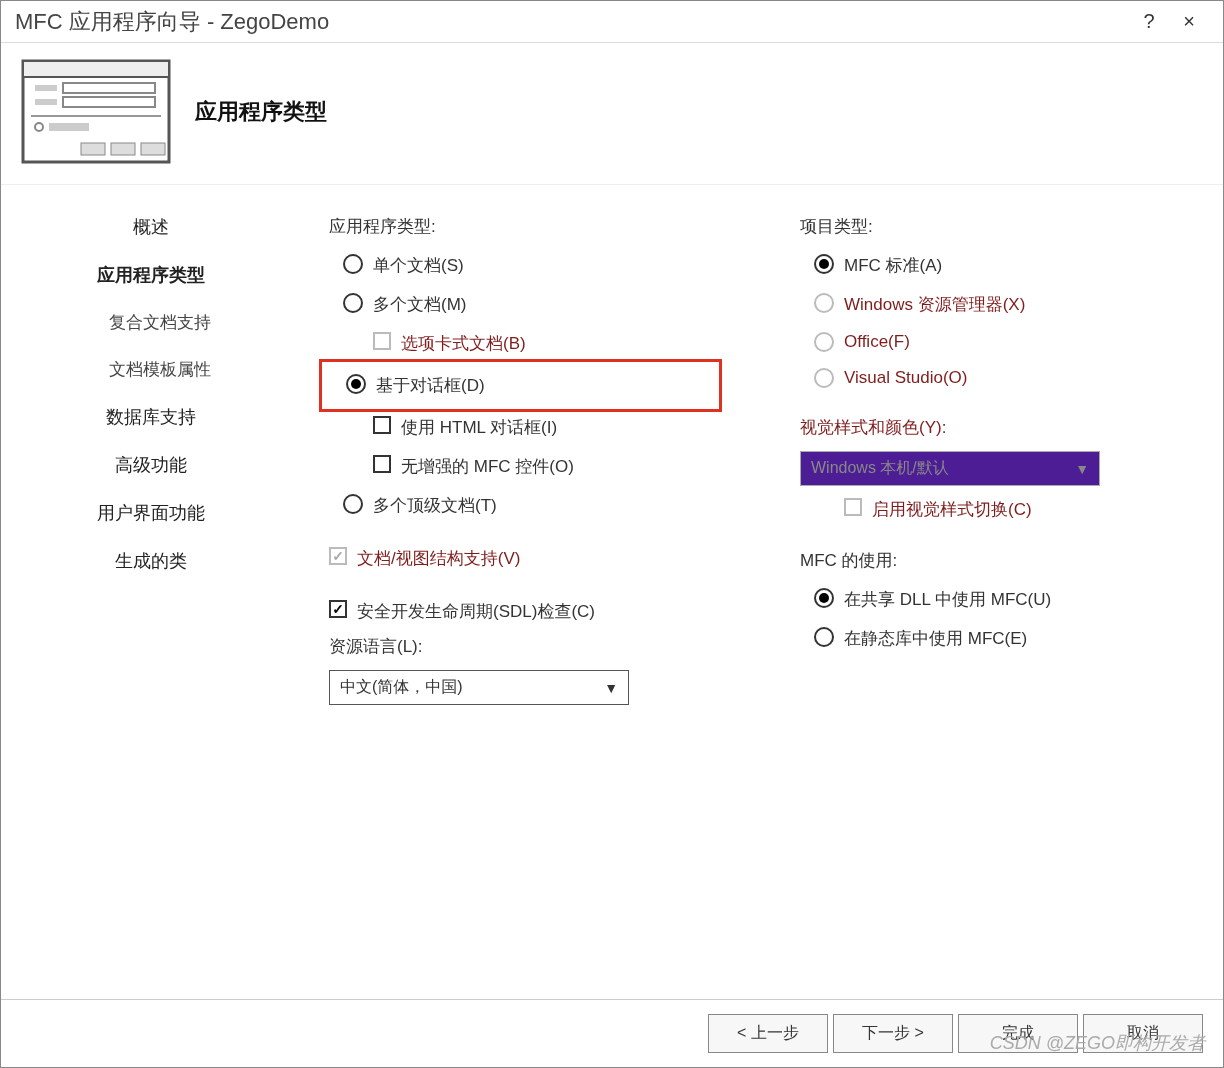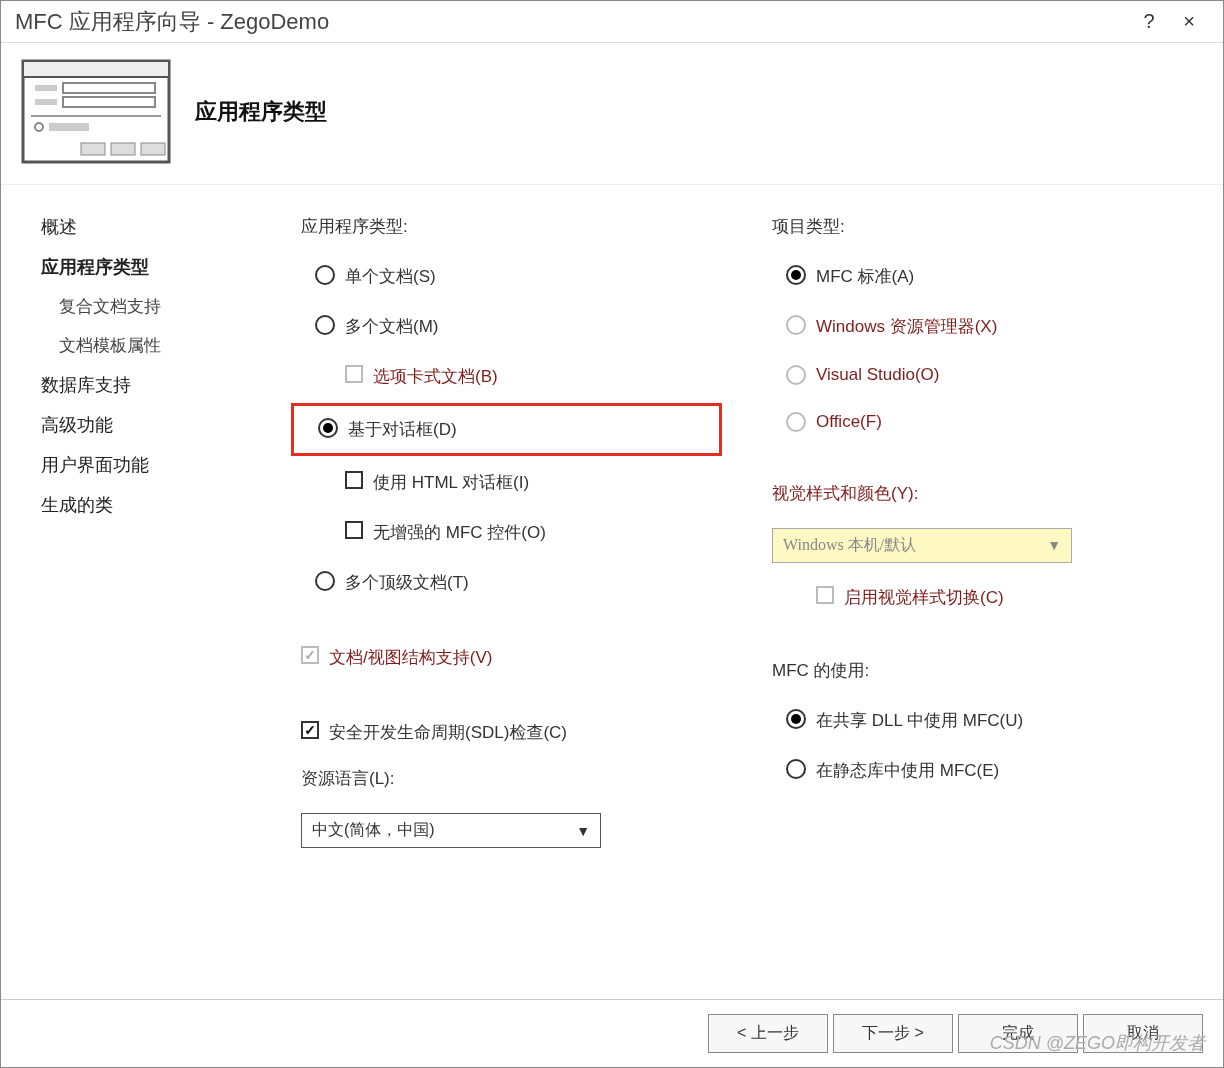--- a/index.html
+++ b/index.html
@@ -6,40 +6,40 @@
 body { font-family: "Microsoft YaHei", "SimSun", sans-serif; font-size: 16px; color: #333; background: #f0f0f0; }
 .window { width: 1224px; height: 1068px; background: #fff; border: 1px solid #888; position: relative; display: flex; flex-direction: column; }
 .titlebar { height: 42px; display: flex; align-items: center; padding: 0 14px; border-bottom: 1px solid #ddd; }
 .titlebar-text { flex: 1; font-size: 22px; color: #444; }
 .titlebar-btn { width: 40px; text-align: center; font-size: 20px; color: #333; cursor: pointer; }
 .header { display: flex; align-items: center; padding: 16px 20px 20px 20px; gap: 24px; border-bottom: 1px solid #eee; }
 .header-icon { width: 150px; height: 105px; }
 .header-icon svg { width: 100%; height: 100%; }
 .header-title { font-size: 22px; font-weight: bold; color: #111; }
 .content { flex: 1; display: flex; padding: 30px 40px 20px 40px; gap: 40px; overflow: hidden; }
-.sidebar { width: 220px; display: flex; flex-direction: column; gap: 16px; font-size: 18px; }
+.sidebar { width: 220px; display: flex; flex-direction: column; gap: 24px; font-size: 18px; align-items: center; }
 .sidebar-item { color: #222; cursor: pointer; }
 .sidebar-item.bold { font-weight: bold; }
 .sidebar-sub { padding-left: 18px; font-size: 17px; color: #444; }
 .main { flex: 1; display: flex; gap: 60px; }
-.col { flex: 1; display: flex; flex-direction: column; gap: 19px; }
+.col { flex: 1; display: flex; flex-direction: column; gap: 8px; margin-left: 28px; }
 .group-label { font-size: 17px; margin-bottom: 4px; }
 .disabled { color: #7f1d1d; }
 .radio-row, .check-row { display: flex; align-items: flex-start; gap: 10px; padding: 4px 0 4px 14px; font-size: 17px; }
 .indent { padding-left: 44px; }
 .radio { width: 20px; height: 20px; border: 2px solid #333; border-radius: 50%; display: inline-flex; align-items: center; justify-content: center; flex-shrink: 0; }
 .radio.checked::after { content: ""; width: 10px; height: 10px; background: #000; border-radius: 50%; }
 .radio.disabled { border-color: #bbb; }
 .checkbox { width: 18px; height: 18px; border: 2px solid #333; display: inline-flex; align-items: center; justify-content: center; flex-shrink: 0; font-size: 14px; line-height: 1; }
 .checkbox.checked::after { content: "✓"; color: #000; font-weight: bold; }
 .checkbox.disabled { border-color: #bbb; }
 .checkbox.disabled.checked::after { color: #aaa; }
 .highlight-box { border: 3px solid #e03020; padding: 8px 10px; margin: -8px -10px; }
 .select { border: 1px solid #555; padding: 6px 10px; display: flex; align-items: center; justify-content: space-between; font-size: 16px; background: #fff; width: 300px; }
-.select.disabled { background: #fef9c3; border-color: #aaa; color: #888; font-family: Liberation Serif, serif; }
+.select.disabled { background: #4c1d95; border-color: #aaa; color: #888; }
 .chevron { font-size: 14px; }
 .footer { border-top: 1px solid #ccc; padding: 14px 20px; display: flex; justify-content: flex-end; gap: 5px; }
 .btn { border: 1px solid #888; background: #f7f7f7; padding: 8px 24px; font-size: 16px; cursor: pointer; min-width: 120px; text-align: center; }
 .watermark { position: absolute; right: 18px; bottom: 12px; color: #aaa; font-size: 18px; font-style: italic; pointer-events: none; }
 </style>
 </head>
 <body>
 
 <div class="window">
 
@@ -147,25 +147,25 @@
         <div class="radio-row">
           <span class="radio checked"></span>
           <span>MFC 标准(A)</span>
         </div>
         <div class="radio-row disabled">
           <span class="radio disabled"></span>
           <span>Windows 资源管理器(X)</span>
         </div>
         <div class="radio-row disabled">
           <span class="radio disabled"></span>
-          <span>Visual Studio(O)</span>
+          <span>Office(F)</span>
         </div>
         <div class="radio-row disabled">
           <span class="radio disabled"></span>
-          <span>Office(F)</span>
+          <span>Visual Studio(O)</span>
         </div>
 
         <div style="height:8px"></div>
         <div class="group-label disabled">视觉样式和颜色(Y):</div>
         <div class="select disabled">
           <span>Windows 本机/默认</span>
           <span class="chevron">▼</span>
         </div>
         <div class="check-row indent disabled">
           <span class="checkbox disabled"></span>

